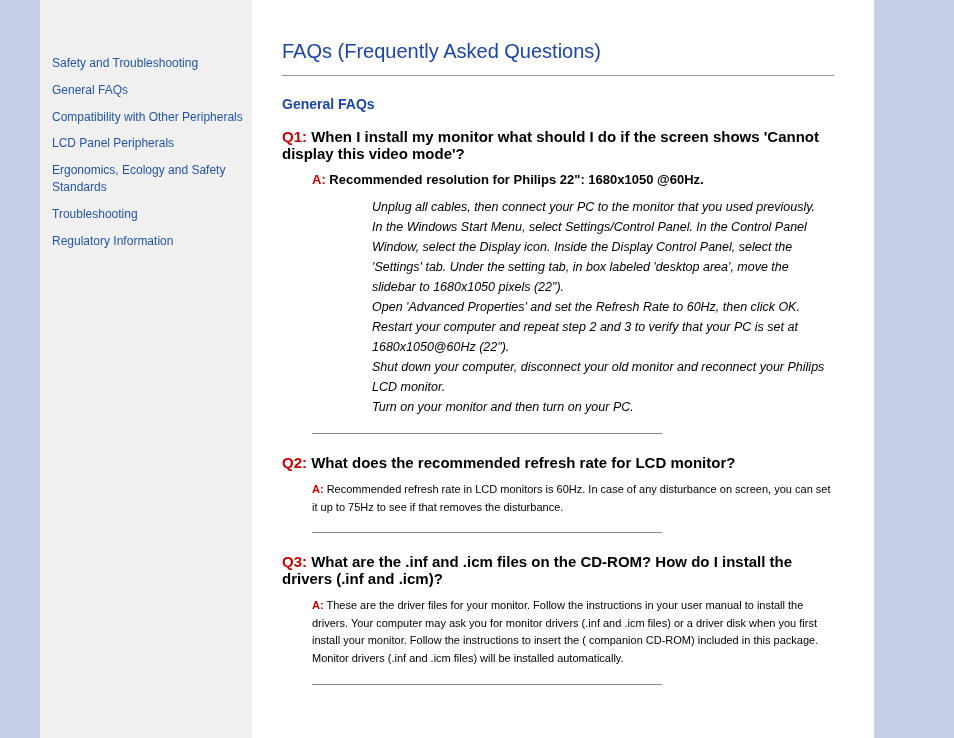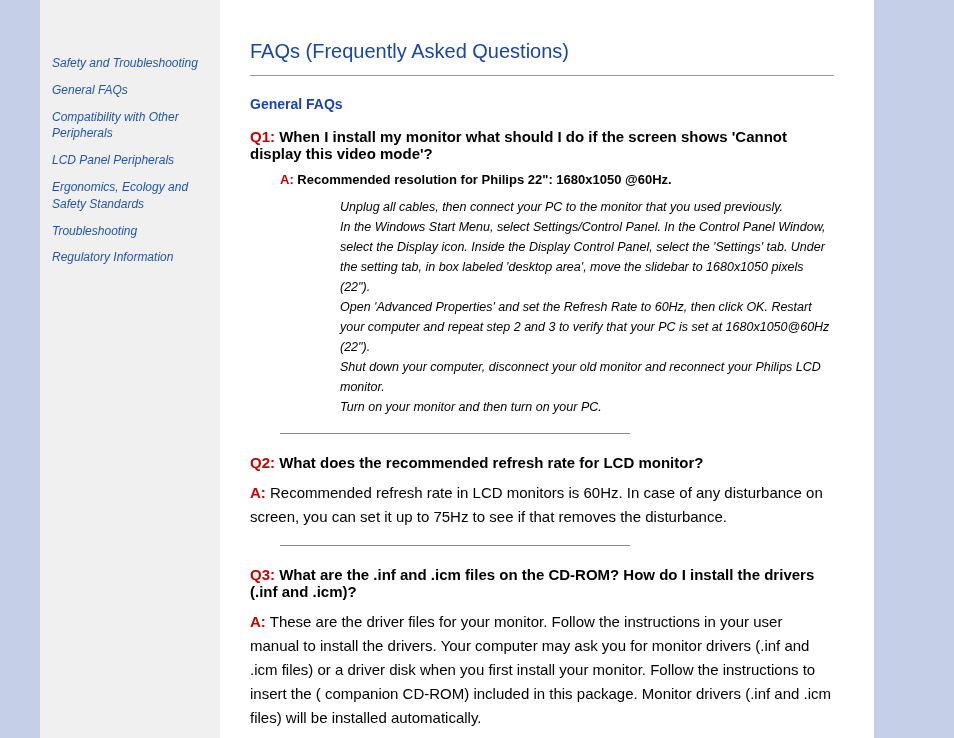--- a/index.html
+++ b/index.html
@@ -18,25 +18,24 @@
       overflow: hidden;
     }
 
     .left-accent {
       width: 40px;
       background-color: #c5cfe8;
       flex-shrink: 0;
     }
 
     .sidebar {
-      width: 180px;
+      width: 212px;
       background-color: #f0f0f0;
       padding: 55px 4px 20px 12px;
       flex-shrink: 0;
-      font-style: italic;
     }
 
     .sidebar-link {
       display: block;
       color: #2255aa;
       text-decoration: none;
       font-size: 12px;
       line-height: 1.4;
       margin-bottom: 10px;
       cursor: pointer;
@@ -117,24 +116,25 @@
     }
 
     .section-divider {
       border: none;
       border-top: 1px solid #888;
       margin: 16px 0 16px 30px;
       width: 350px;
     }
 
     .answer-text {
-      font-size: 15px;
+      font-size: 11px;
       line-height: 1.6;
       color: #000;
       margin-top: 8px;
+      margin-left: 30px;
     }
   </style>
 </head>
 <body>
 
 <div class="left-accent"></div>
 
 <div class="sidebar">
   <a class="sidebar-link">Safety and Troubleshooting</a>
   <a class="sidebar-link">General FAQs</a>

